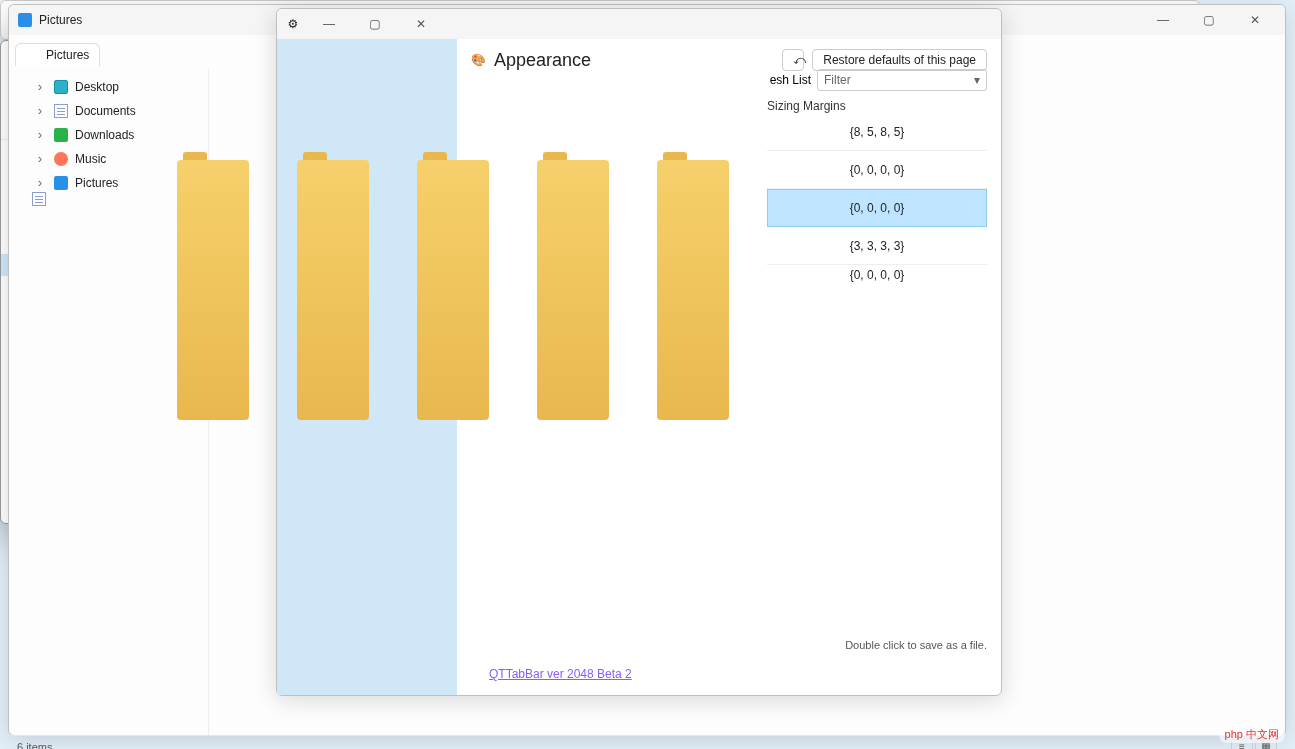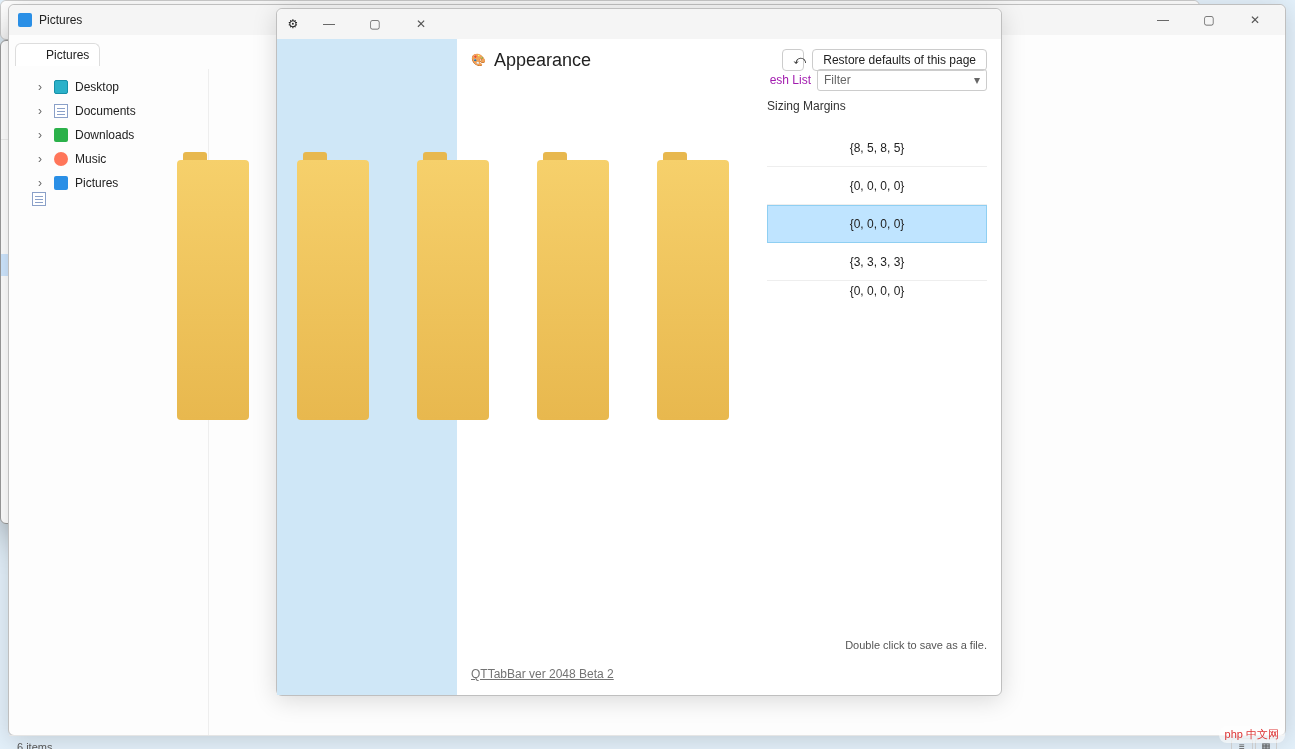--- a/index.html
+++ b/index.html
@@ -31,25 +31,25 @@
 #options { left: 276px; top: 8px; width: 726px; height: 688px; }
 #options .content { display:flex; height:calc(100% - 30px); }
 #options .side { width:180px; background:#cfe7f7; padding:6px 0; }
 .optitem { padding:6px 10px 6px 20px; text-align:right; font-size:12px; color:#333;}
 #options .main { flex:1; padding:10px 14px; position:relative;}
 #options .hdr { display:flex; align-items:center; gap:8px; justify-content:space-between;}
 #options .hdr h2{font-size:18px;font-weight:400;margin:0;}
 .pillbtn { border:1px solid #ccc; border-radius:4px; padding:3px 10px; font-size:12px; background:#fff;}
 #options .btnrow { position:absolute; right:14px; bottom:10px; display:flex; gap:10px; align-items:center;}
 #options .btnrow .btn{ width:96px; height:26px; border:1px solid #ccc; border-radius:4px; background:#fff; display:flex;align-items:center;justify-content:center;}
-#options .verlink{position:absolute;left:14px;bottom:14px;color:#737373;text-decoration:underline;font-size:12px;}
+#options .verlink{position:absolute;left:32px;bottom:14px;color:#8b5cf6;text-decoration:underline;font-size:12px;}
 .marginlist{position:absolute; right:14px; top:60px; width:220px;}
 .mrow{height:38px;border-bottom:1px solid #eee;display:flex;align-items:center;justify-content:center;font-size:12px;}
 .mrow.sel{background:#bfe4ff;border:1px solid #8fcff2;}
-.marginhead{font-size:12px;color:#333;margin-bottom:16px;}
+.marginhead{font-size:12px;color:#333;margin-bottom:0;}
 .filterwrap{position:absolute; right:14px; top:30px; display:flex; align-items:center; gap:6px;}
 .filterbox{border:1px solid #ccc;border-radius:3px;padding:3px 8px 3px 6px;width:170px;font-size:12px;color:#666;position:relative;}
 .filterbox:after{content:"▾";position:absolute;right:6px;top:3px;color:#666;}
 .hinttxt{position:absolute;right:14px;bottom:44px;font-size:11px;color:#555;}
 
 
 #imgbrowser { left: 22px; top: 60px; width: 1200px; height: 40px; background:#fff; border:1px solid #ccc; border-radius:6px;}
 #imgbrowser .titlebar{background:#fff;}
 
 
@@ -199,21 +199,21 @@
           <span>🎨</span>
           <h2>Appearance</h2>
         </div>
         <div style="display:flex;gap:8px;">
           <div class="pillbtn" style="width:18px;text-align:center;">⤺</div>
           <div class="pillbtn">Restore defaults of this page</div>
         </div>
       </div>
 
       <div class="filterwrap">
-        <span style="font-size:12px;color:#a21caf;">esh List</span>
+        <span style="font-size:12px;color:#000000;">esh List</span>
         <div class="filterbox"><span>Filter</span></div>
       </div>
 
       <div class="marginlist">
         <div class="marginhead">Sizing Margins</div>
         <div class="mrow">
             <span>{8, 5, 8, 5}</span>
           </div>
         <div class="mrow">
             <span>{0, 0, 0, 0}</span>

